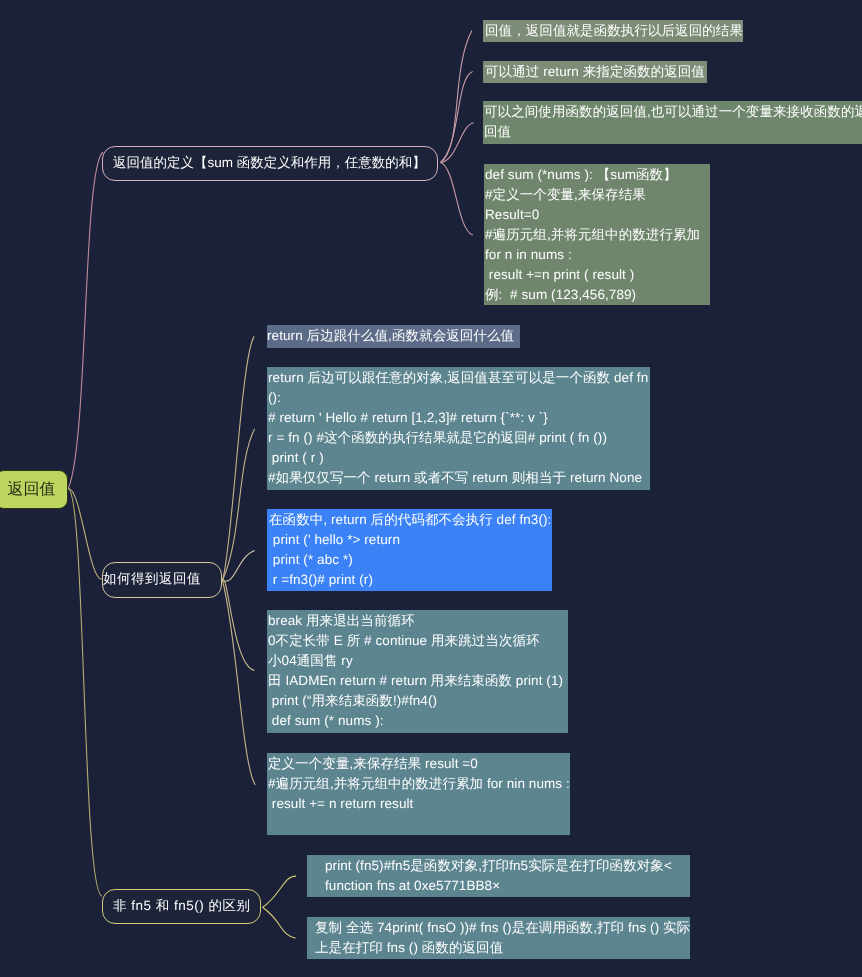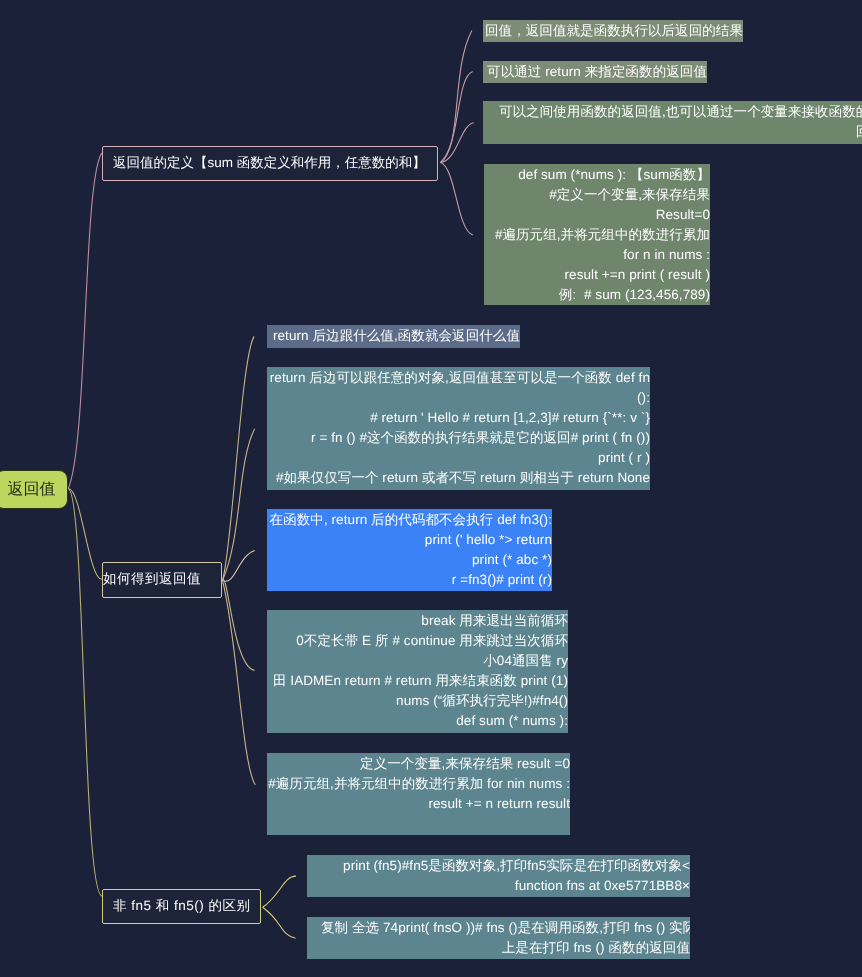--- a/index.html
+++ b/index.html
@@ -13,26 +13,26 @@
   }
   #canvas{position:relative;width:862px;height:977px;background:#1b2138;}
   svg.links{position:absolute;left:0;top:0;width:862px;height:977px;}
 
   .node{position:absolute;box-sizing:border-box;border-radius:10px;
         display:flex;align-items:center;white-space:nowrap;}
   .node .txt{display:block;}
   .node.root{color:#242e16;border:1.5px solid #2b3313;
              justify-content:center;font-size:16px;border-radius:9px;}
   .node.branch{background:#1d2339;border:1.5px solid;color:#ffffff;font-size:13.5px;
-               border-radius:2px;}
+               border-radius:13px;}
   .node.branch.wide{letter-spacing:0.5px;}
 
   .leaf{position:absolute;box-sizing:border-box;color:#ffffff;font-size:13.5px;letter-spacing:0.08px;
         line-height:20px;padding-top:1px;overflow:hidden;}
-  .leaf .ln{display:block;white-space:pre;text-align:right;}
+  .leaf .ln{display:block;white-space:pre;}
 </style>
 </head>
 <body>
 
 <div id="canvas">
 
   <svg class="links" id="links" viewBox="0 0 862 977" width="862" height="977">
     <path d="M68,489 C88.3,445.6 82.6,167.9 103,152" fill="none" stroke="#bf8b9c" stroke-width="1.1"></path>
     <path d="M68.5,488.5 C80.9,488.1 89.2,582.1 102,579" fill="none" stroke="#c2b278" stroke-width="1.1"></path>
     <path d="M68.5,489 C85.3,495.5 82.4,892.5 102,896" fill="none" stroke="#b4b06e" stroke-width="1.1"></path>
@@ -97,29 +97,29 @@
     <span class="ln">在函数中, return 后的代码都不会执行 def fn3():</span>
     <span class="ln"> print (' hello *&gt; return</span>
     <span class="ln"> print (* abc *)</span>
     <span class="ln"> r =fn3()# print (r)</span>
   </div>
   <div class="leaf" style="left: 267px; top: 610px; width: 301px; height: 123px; background: rgb(93, 133, 143); padding-left: 1px;">
     <span class="ln">break 用来退出当前循环</span>
     <span class="ln">0不定长带 E 所 # continue 用来跳过当次循环</span>
     <span class="ln">小04通国售 ry</span>
     <span class="ln">田 IADMEn return # return 用来结束函数 print (1)</span>
-    <span class="ln"> nums (“循环执行完毕!)#fn4()</span>
+    <span class="ln"> print (“用来结束函数!)#fn4()</span>
     <span class="ln"> def sum (* nums ):</span>
   </div>
   <div class="leaf" style="left: 267px; top: 753px; width: 303px; height: 82px; background: rgb(93, 133, 143); padding-left: 1px;">
     <span class="ln">定义一个变量,来保存结果 result =0</span>
     <span class="ln">#遍历元组,并将元组中的数进行累加 for nin nums :</span>
     <span class="ln"> result += n return result</span>
   </div>
   <div class="leaf" style="left: 307px; top: 855px; width: 383px; height: 42px; background: rgb(93, 133, 143); padding-left: 18px;">
     <span class="ln">print (fn5)#fn5是函数对象,打印fn5实际是在打印函数对象&lt;</span>
     <span class="ln">function fns at 0xe5771BB8×</span>
   </div>
-  <div class="leaf" style="left: 307px; top: 917px; width: 383px; height: 42px; background: rgb(93, 133, 143); padding-left: 14px;">
+  <div class="leaf" style="left: 307px; top: 917px; width: 383px; height: 42px; background: rgb(93, 133, 143); padding-left: 8px;">
     <span class="ln">复制 全选 74print( fnsO ))# fns ()是在调用函数,打印 fns () 实际</span>
     <span class="ln">上是在打印 fns () 函数的返回值</span>
   </div>
 </div>
 
 </body></html>

